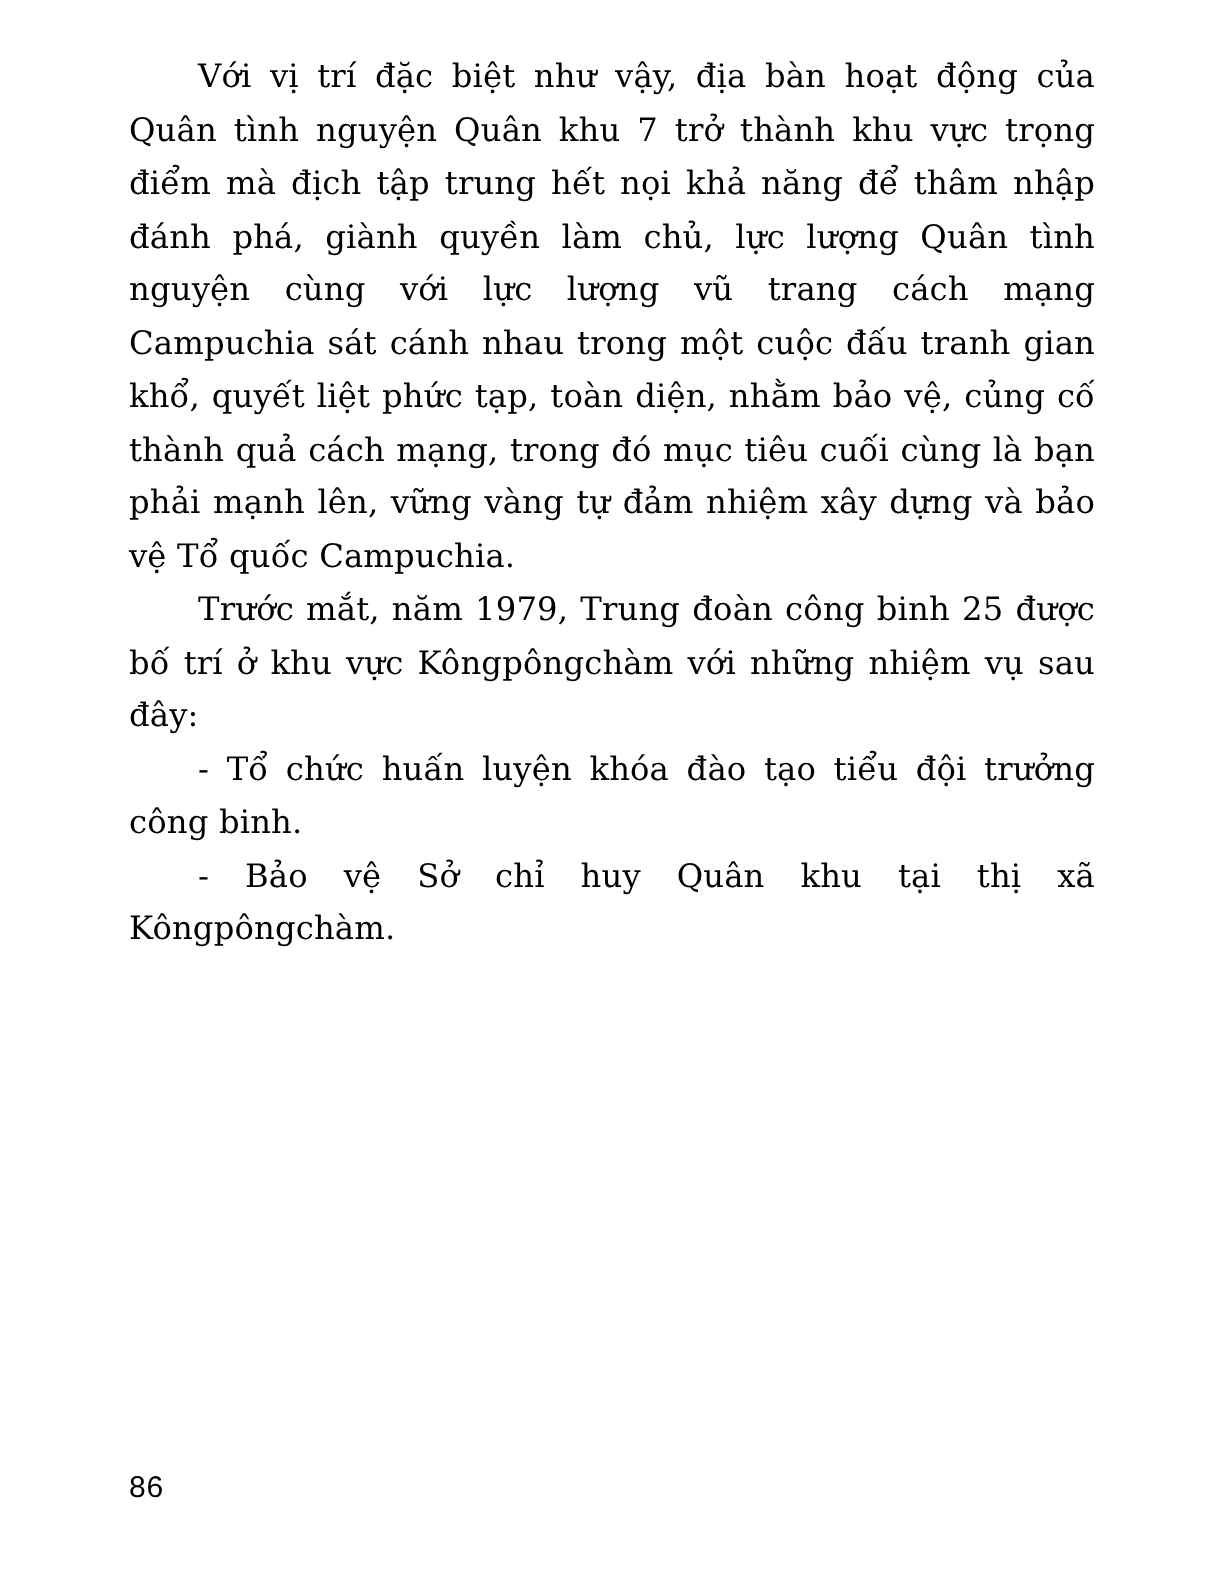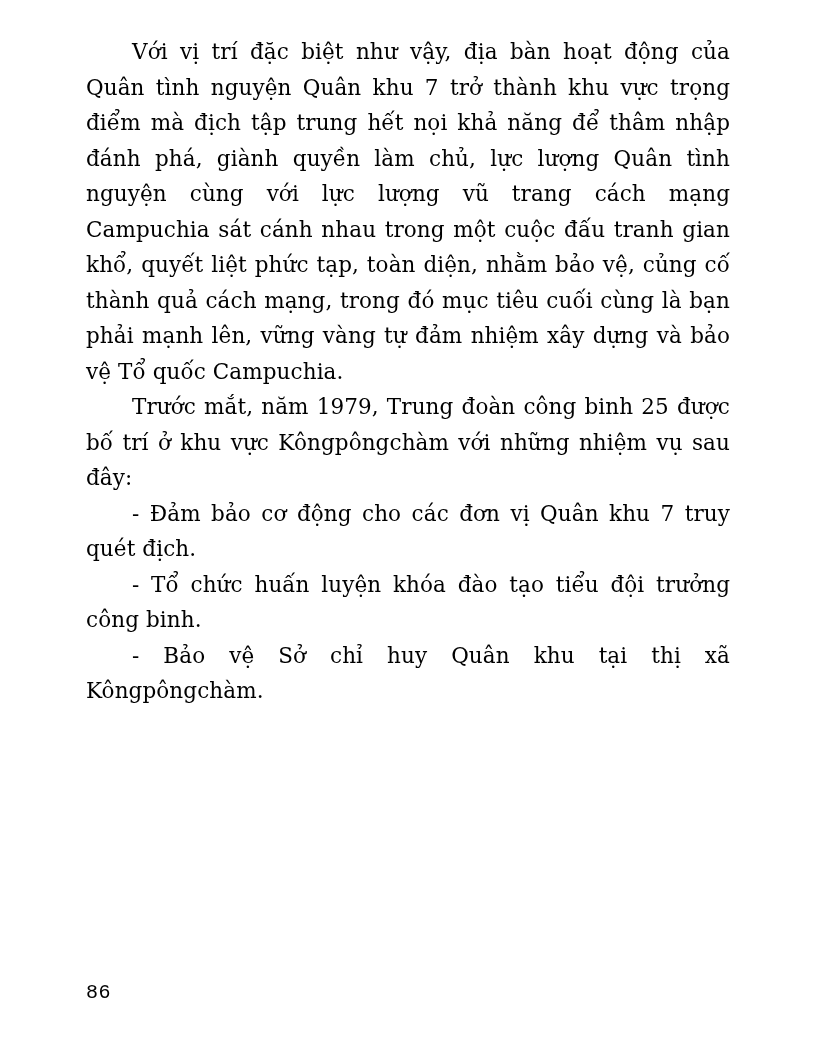--- a/index.html
+++ b/index.html
@@ -41,29 +41,28 @@
   }
   
   .para.justify-all {
     text-align-last: justify;
   }
   .page-number {
     position: absolute;
     left: 86px;
     bottom: 52px;
     font-size: 20px;
-    font-family: Liberation Mono, monospace;
+    font-family: Liberation Sans, sans-serif;
     letter-spacing: 0.5px;
   }
 </style>
 </head>
 <body>
 
 <div class="page">
   <div class="body-text">
     <p class="para">Với vị trí đặc biệt như vậy, địa bàn hoạt động của Quân tình nguyện Quân khu 7 trở thành khu vực trọng điểm mà địch tập trung hết nọi khả năng để thâm nhập đánh phá, giành quyền làm chủ, lực lượng Quân tình nguyện cùng với lực lượng vũ trang cách mạng Campuchia sát cánh nhau trong một cuộc đấu tranh gian khổ, quyết liệt phức tạp, toàn diện, nhằm bảo vệ, củng cố thành quả cách mạng, trong đó mục tiêu cuối cùng là bạn phải mạnh lên, vững vàng tự đảm nhiệm xây dựng và bảo vệ Tổ quốc Campuchia.</p>
     <p class="para">Trước mắt, năm 1979, Trung đoàn công binh 25 được bố trí ở khu vực Kôngpôngchàm với những nhiệm vụ sau đây:</p>
-    <p class="para">- Đảm bảo cơ động cho các đơn vị Quân khu 7 truy quét địch.</p>
     <p class="para">- Tổ chức huấn luyện khóa đào tạo tiểu đội trưởng công binh.</p>
     <p class="para">- Bảo vệ Sở chỉ huy Quân khu tại thị xã Kôngpôngchàm.</p>
   </div>
   <div class="page-number">86</div>
 </div>
 
 </body></html>

